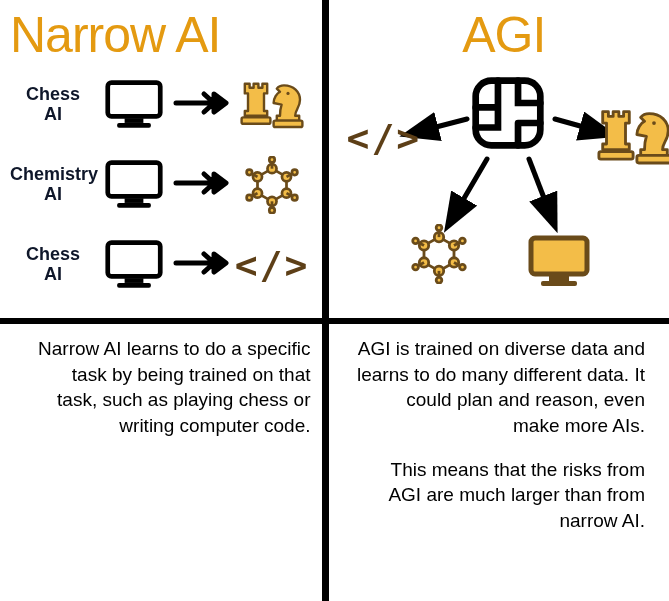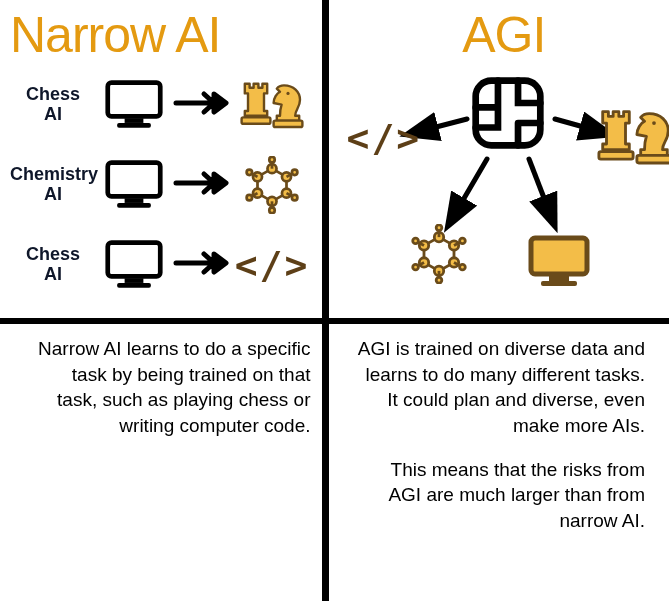--- a/index.html
+++ b/index.html
@@ -291,20 +291,20 @@
       </div>
 
     </div>
   </div>
 
   <div class="cell-bot-left desc">
     <p>Narrow AI learns to do a specific task by being trained on that task, such as playing chess or writing computer code.</p>
   </div>
 
   <div class="cell-bot-right desc">
-    <p>AGI is trained on diverse data and learns to do many different tasks. It could plan and diverse, even make more AIs.</p>
+    <p>AGI is trained on diverse data and learns to do many different data. It could plan and reason, even make more AIs.</p>
     <p>This means that the risks from AGI are much larger than from narrow AI.</p>
   </div>
 
 </div>
 
 <div class="divider-v"></div>
 <div class="divider-h"></div>
 
 </body></html>

